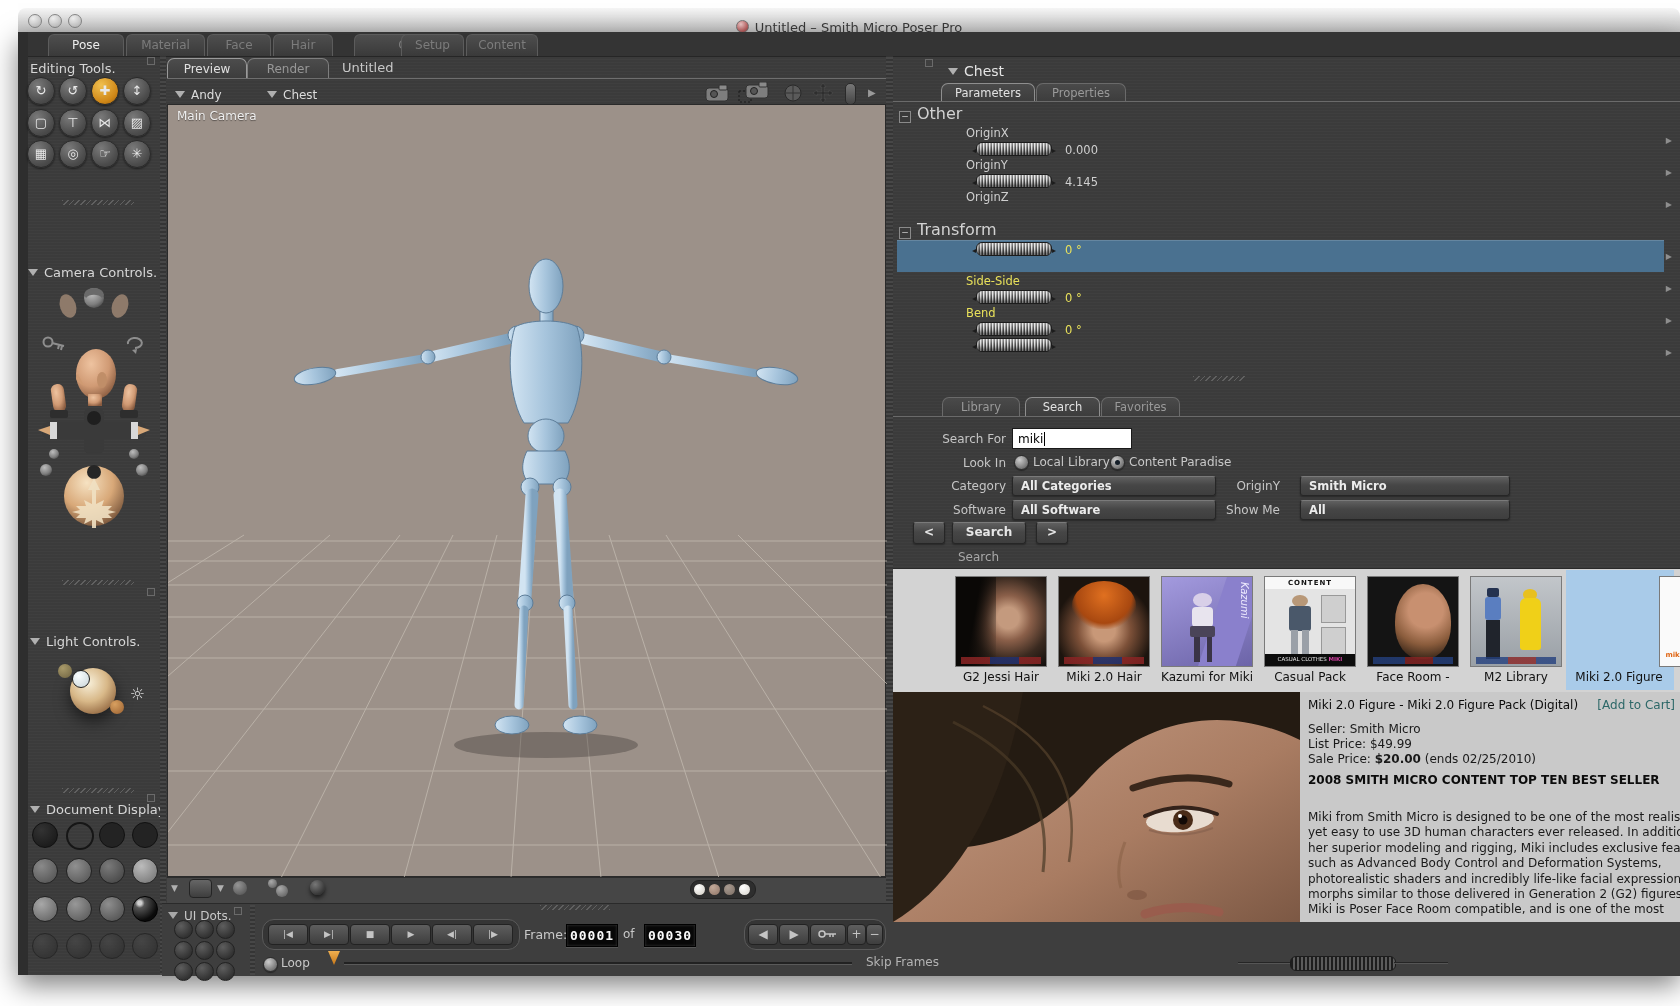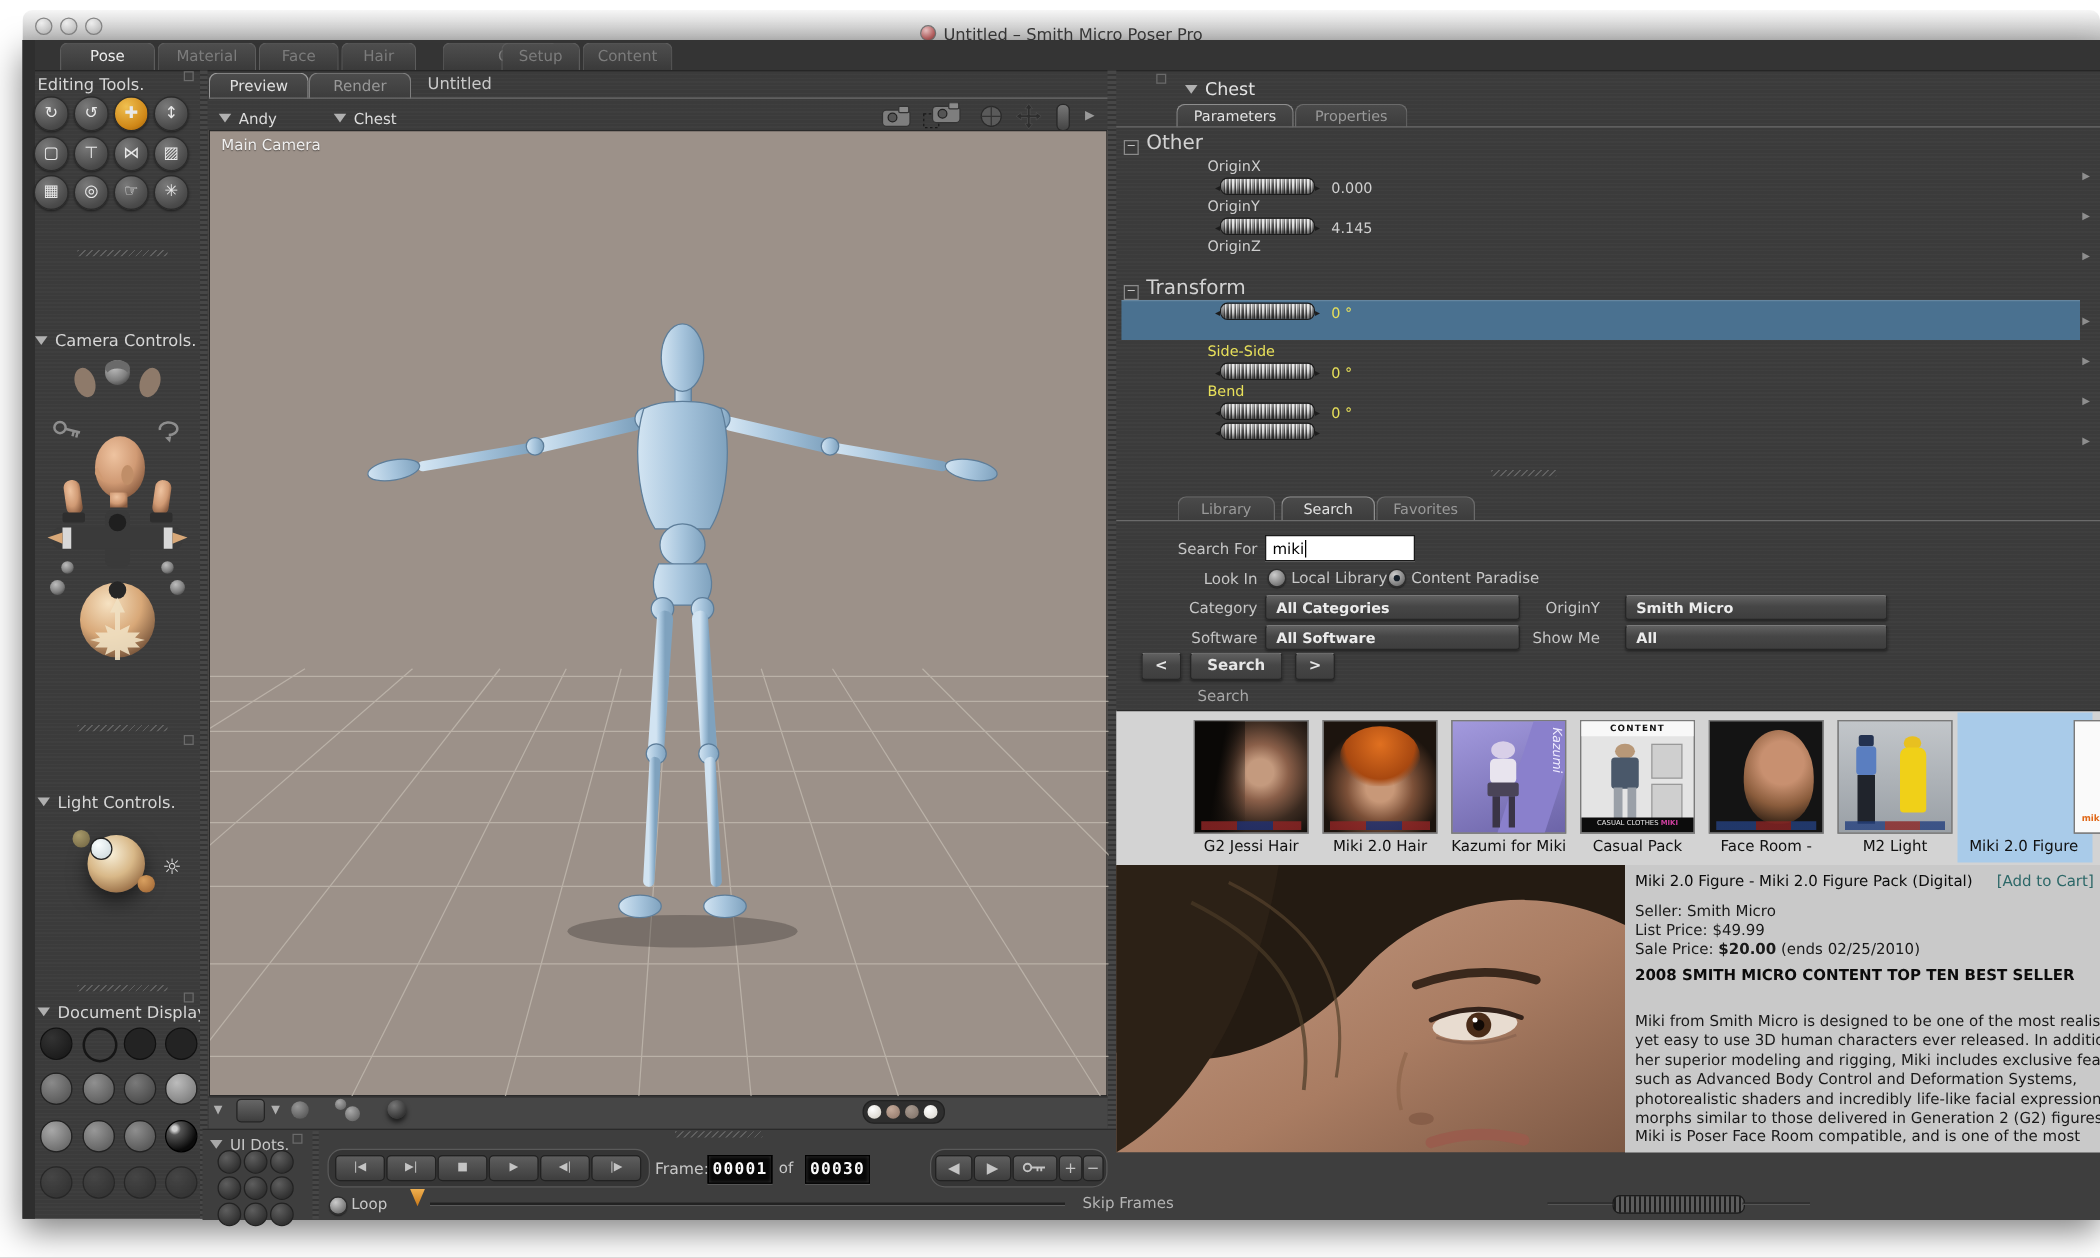--- a/index.html
+++ b/index.html
@@ -531,21 +531,21 @@
       <div class="a tlabel" style="left: 1361px; width: 104px;">Face Room -</div>
       <div class="a thumb" style="left: 1470px;">
         <div class="a" style="inset:0;background:linear-gradient(#c2c6ca,#9aa0a6);"></div>
         <div class="a" style="left:18%;top:12%;width:13%;height:10%;background:#243250;border-radius:2px;"></div>
         <div class="a" style="left:16%;top:22%;width:17%;height:26%;background:#5a7ec0;border-radius:3px;"></div>
         <div class="a" style="left:17%;top:48%;width:15%;height:44%;background:#20242c;"></div>
         <div class="a" style="left:58%;top:14%;width:15%;height:12%;background:#e8c020;border-radius:50%;"></div>
         <div class="a" style="left:54%;top:24%;width:24%;height:58%;background:#f0d018;border-radius:6px 6px 3px 3px;"></div>
         <div class="a" style="left:6%;bottom:2px;width:88%;height:7px;background:linear-gradient(90deg,#24407e 40%,#8a2424 40% 75%,#24407e 75%);opacity:.8;"></div>
       </div>
-      <div class="a tlabel" style="left: 1464px; width: 104px;">M2 Light</div>
+      <div class="a tlabel" style="left: 1464px; width: 104px;">M2 Library</div>
       <div class="a thumb" style="left: 1659px;">
         <div class="a" style="inset:0;background:#fafafa;"></div>
         <div class="a" style="left:28%;top:4%;width:76%;height:100%;border-radius:48% 48% 40% 40%;background:radial-gradient(circle at 52% 38%,#dcb296 0 38%,#b8886a 68%,#96664c 92%);"></div>
         <div class="a" style="left:30%;top:0;width:70%;height:30%;border-radius:0 0 50% 50%;background:linear-gradient(#3a2c1e,#55402a);"></div>
         <div class="a" style="left:6%;bottom:8%;color:#e06818;font-size:7px;font-weight:bold;">miki 2</div>
       </div>
       <div class="a tlabel" style="left: 1567px; width: 104px;">Miki 2.0 Figure</div>
     </div>
 
   <svg class="a" style="left:893px;top:692px;" width="407" height="230">

